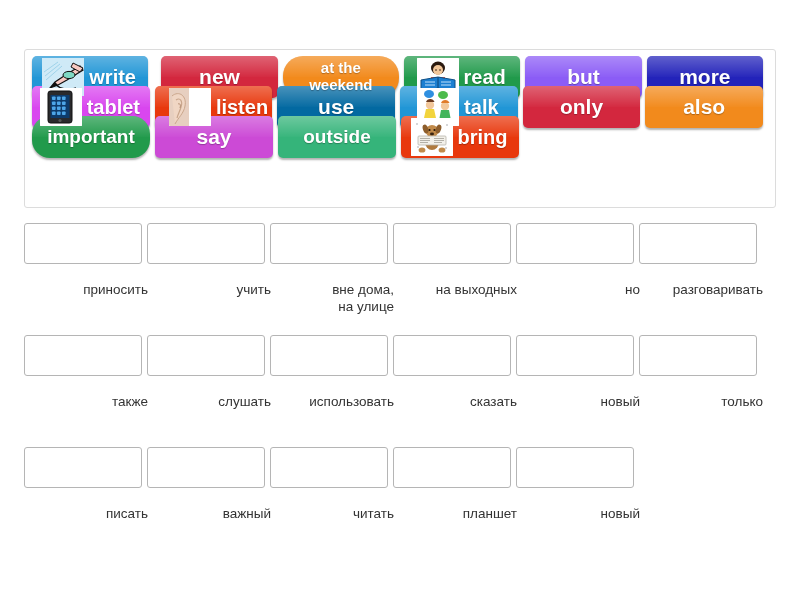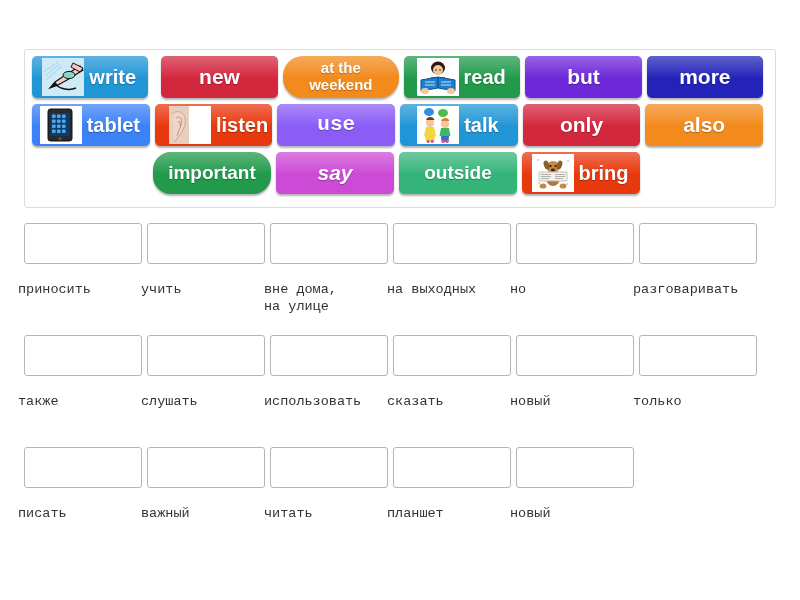--- a/index.html
+++ b/index.html
@@ -23,23 +23,22 @@
     width: 752px;
     height: 159px;
     border: 1px solid #dcdcdc;
     border-radius: 3px;
     background: #ffffff;
     box-sizing: border-box;
     padding: 6px 7px;
   }
   .tile-row {
     display: flex;
-    height: 48px;
+    height: 30px;
     margin-bottom: 0px;
-    justify-content: flex-end;
   }
   .tile {
     position: relative;
     width: 118px;
     height: 42px;
     margin-right: 5px;
     border-radius: 5px;
     box-sizing: border-box;
     display: flex;
     align-items: center;
@@ -120,25 +119,24 @@
     border: 1px solid #b5b5b5;
     border-radius: 3px;
     background: #ffffff;
     box-sizing: border-box;
     cursor: pointer;
   }
   .prompt {
     margin-top: 17px;
     font-size: 13.5px;
     color: #333333;
-    text-align: left;
+    text-align: right;
     line-height: 1.28;
     white-space: pre-line;
     width: 130px;
-    font-family: Liberation Mono, monospace;
   }
   .answer-cell.blank .drop-box,
   .answer-cell.blank .prompt { visibility: hidden; }
 
   #answer-row-0 { top: 223px; }
   #answer-row-1 { top: 335px; }
   #answer-row-2 { top: 447px; }
 </style>
 </head>
 <body>
@@ -177,29 +175,29 @@
             <path d="M14 19 h14 v8 h-14 z" fill="#e8553a"></path>
             <path d="M4 22 L21 19 L38 22 L38 33 L21 30 L4 33 Z" fill="#1c7fd1" stroke="#0f4f85" stroke-width="1"></path>
             <path d="M21 19 L21 30" stroke="#0f4f85" stroke-width="1.2"></path>
             <path d="M8 24 h10 M8 27 h10 M24 24 h10 M24 27 h10" stroke="#bfe2fb" stroke-width="1"></path>
             <ellipse cx="8" cy="33" rx="4" ry="3" fill="#f2c79a"></ellipse>
             <ellipse cx="34" cy="33" rx="4" ry="3" fill="#f2c79a"></ellipse>
           </svg>
         </span>
         <span class="tile-label">read</span>
       </div>
-      <div class="tile" style="background: #6d28d9;">
+      <div class="tile" style="background: #8b5cf6;">
         <span class="tile-label">but</span>
       </div>
       <div class="tile" style="background: rgb(35, 35, 186);">
         <span class="tile-label">more</span>
       </div>
     </div>
     <div class="tile-row">
-      <div class="tile has-pic" style="background: #3b82f6;">
+      <div class="tile has-pic" style="background: #d946ef;">
         <span class="tile-pic">
           <svg viewBox="0 0 42 38" xmlns="http://www.w3.org/2000/svg">
             <rect width="42" height="38" fill="#ffffff"></rect>
             <rect x="8" y="3" width="24" height="32" rx="2.5" fill="#2a2a2c" stroke="#111" stroke-width="1"></rect>
             <rect x="10.5" y="7" width="19" height="23" fill="#0d3b6b"></rect>
             <g fill="#4da6e8">
               <rect x="12" y="8.5" width="3.6" height="3.6" rx="0.8"></rect>
               <rect x="17" y="8.5" width="3.6" height="3.6" rx="0.8"></rect>
               <rect x="22" y="8.5" width="3.6" height="3.6" rx="0.8"></rect>
               <rect x="12" y="13.5" width="3.6" height="3.6" rx="0.8"></rect>
@@ -223,21 +221,21 @@
             <rect width="42" height="38" fill="#ffffff"></rect>
             <rect x="0" y="0" width="20" height="38" fill="#e7cfc0"></rect>
             <path d="M3 8 C10 2, 18 8, 16 18 C15 25, 9 30, 6 36" fill="#f0d6c4" stroke="#c9a68c" stroke-width="1"></path>
             <path d="M7 12 C11 9, 14 13, 12 19 C11 23, 9 26, 8 30" fill="none" stroke="#c9a68c" stroke-width="1.2"></path>
             <path d="M9 16 C11 15, 12 17, 11 20" fill="none" stroke="#b58d72" stroke-width="1"></path>
             <rect x="20" y="4" width="21" height="30" fill="#ffffff"></rect>
           </svg>
         </span>
         <span class="tile-label">listen</span>
       </div>
-      <div class="tile" style="background: #8b5cf6; font-family: Liberation Mono, monospace;">
+      <div class="tile" style="background: #0369a1;">
         <span class="tile-label">use</span>
       </div>
       <div class="tile has-pic" style="background: rgb(33, 150, 214);">
         <span class="tile-pic">
           <svg viewBox="0 0 42 38" xmlns="http://www.w3.org/2000/svg">
             <rect width="42" height="38" fill="#ffffff"></rect>
             <ellipse cx="12" cy="6" rx="5" ry="4" fill="#2f8fe0"></ellipse>
             <ellipse cx="26" cy="7" rx="5" ry="4" fill="#4cbb4c"></ellipse>
             <circle cx="13" cy="17" r="4.2" fill="#f2c79a"></circle>
             <path d="M9 14 a4.5 4.5 0 0 1 8.5 0 z" fill="#6b3a1e"></path>
@@ -259,21 +257,21 @@
         <span class="tile-label">only</span>
       </div>
       <div class="tile" style="background: rgb(242, 138, 28);">
         <span class="tile-label">also</span>
       </div>
     </div>
     <div class="tile-row">
       <div class="tile wordy" style="background: rgb(33, 154, 75); border-radius: 18px;">
         <span class="tile-label">important</span>
       </div>
-      <div class="tile" style="background: rgb(204, 74, 214); font-style: italic;">
+      <div class="tile" style="background: rgb(204, 74, 214);">
         <span class="tile-label">say</span>
       </div>
       <div class="tile wordy" style="background: rgb(53, 180, 122);">
         <span class="tile-label">outside</span>
       </div>
       <div class="tile has-pic" style="background: rgb(232, 56, 13);">
         <span class="tile-pic">
           <svg viewBox="0 0 42 38" xmlns="http://www.w3.org/2000/svg">
             <rect width="42" height="38" fill="#ffffff"></rect>
             <g stroke="#c8c8cc" stroke-width="0.9" opacity="0.85">

